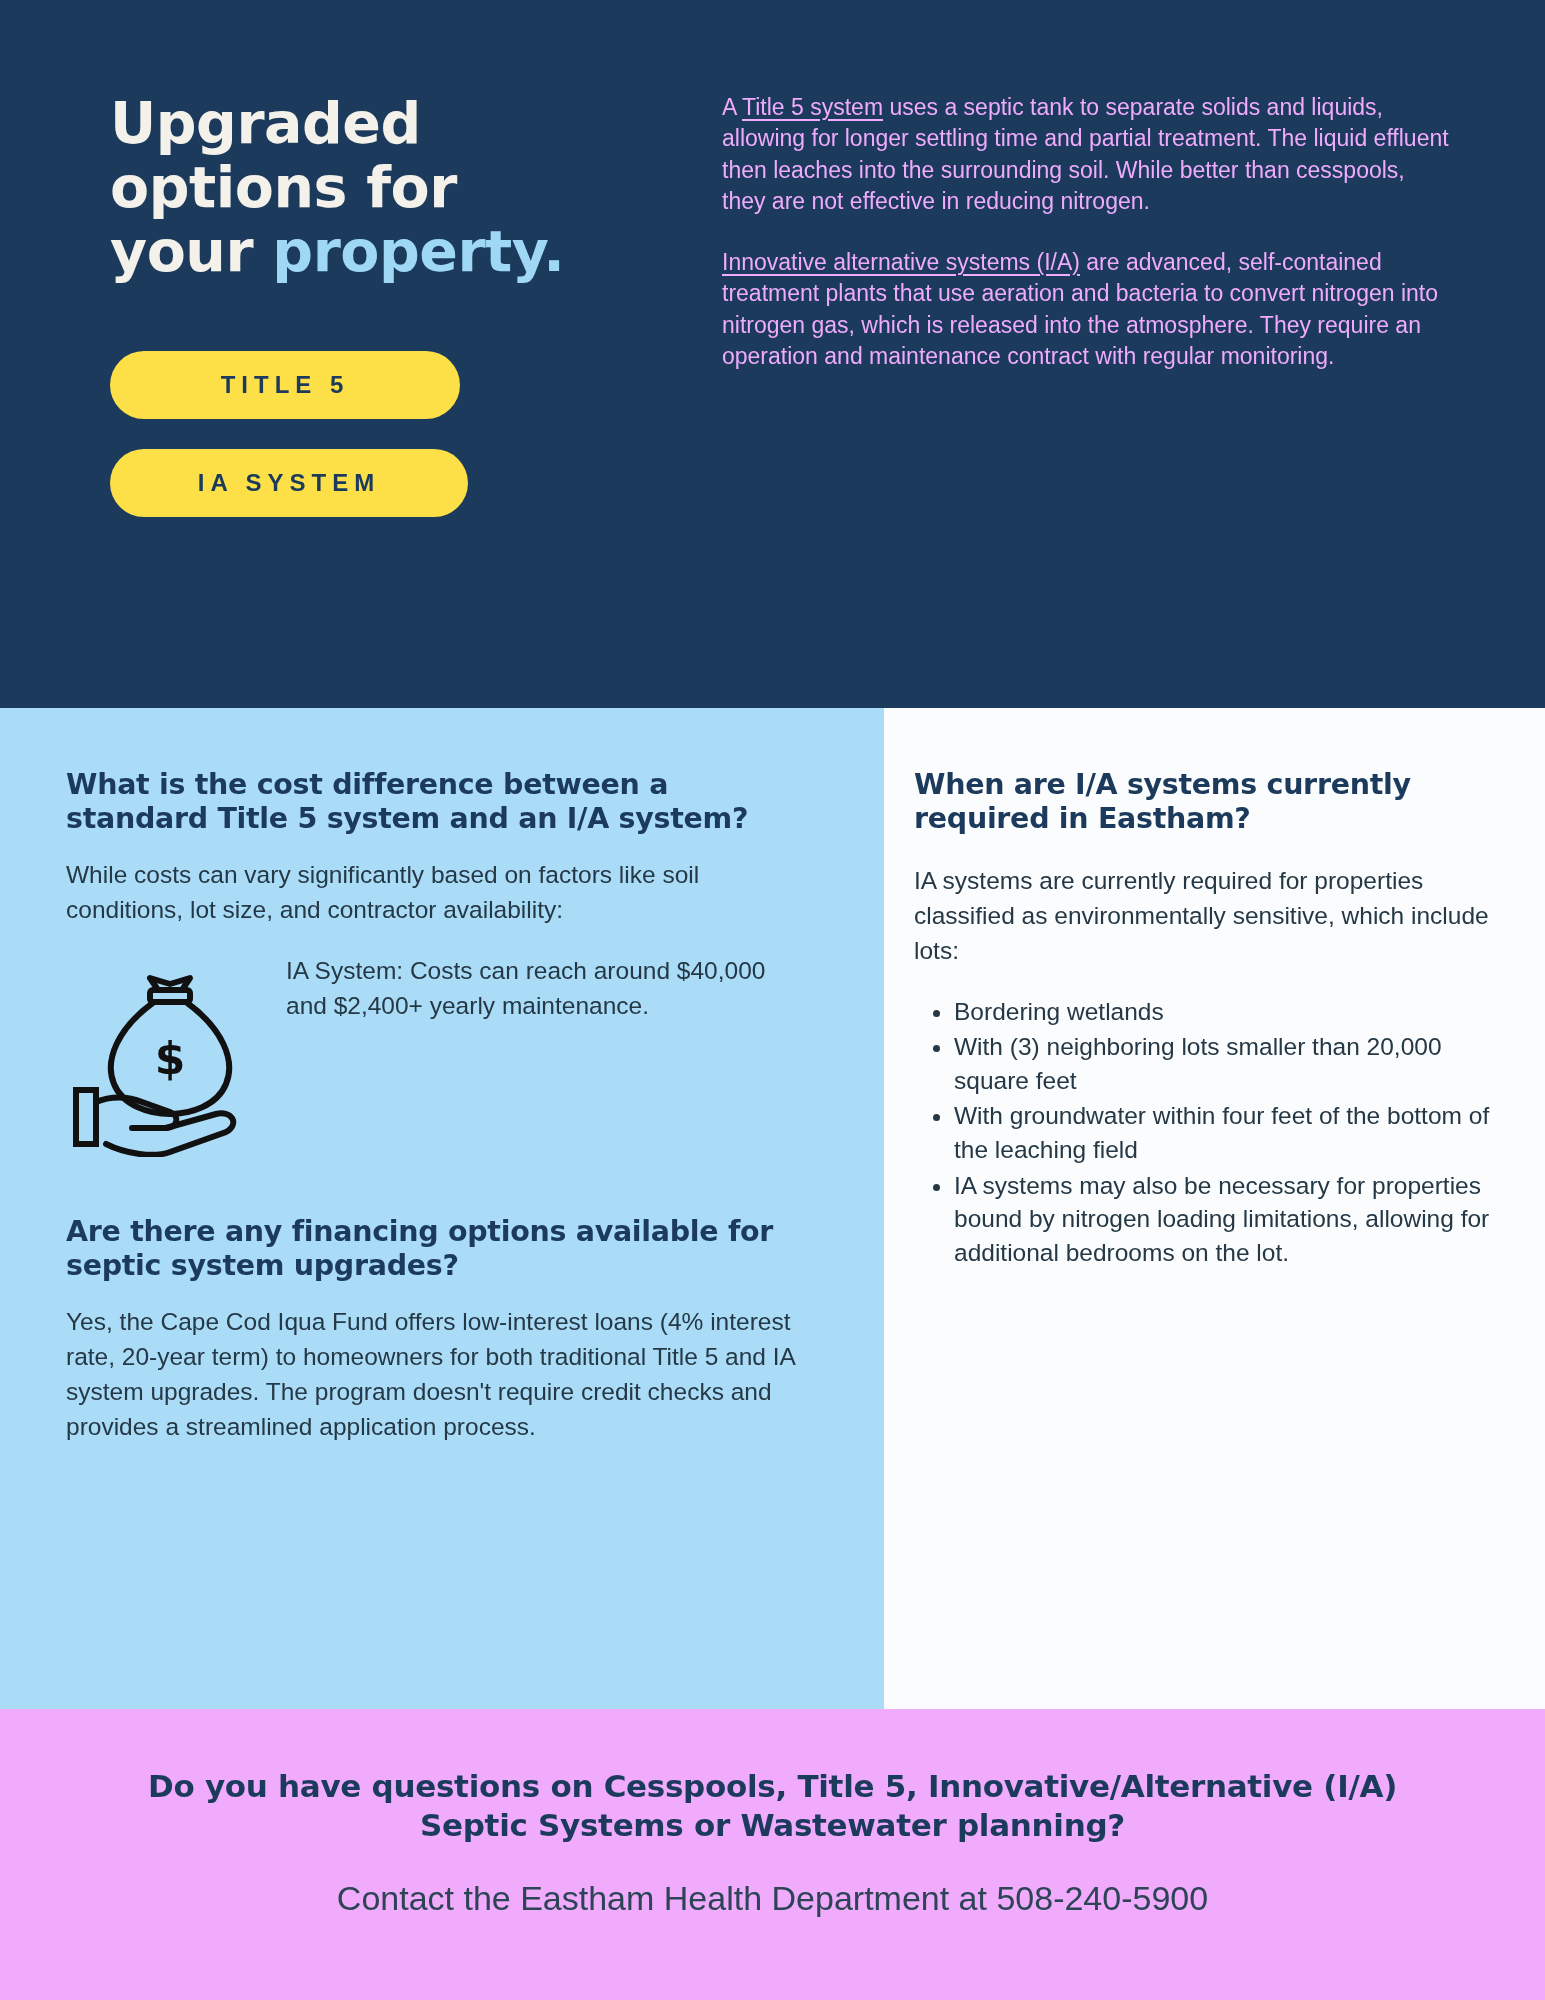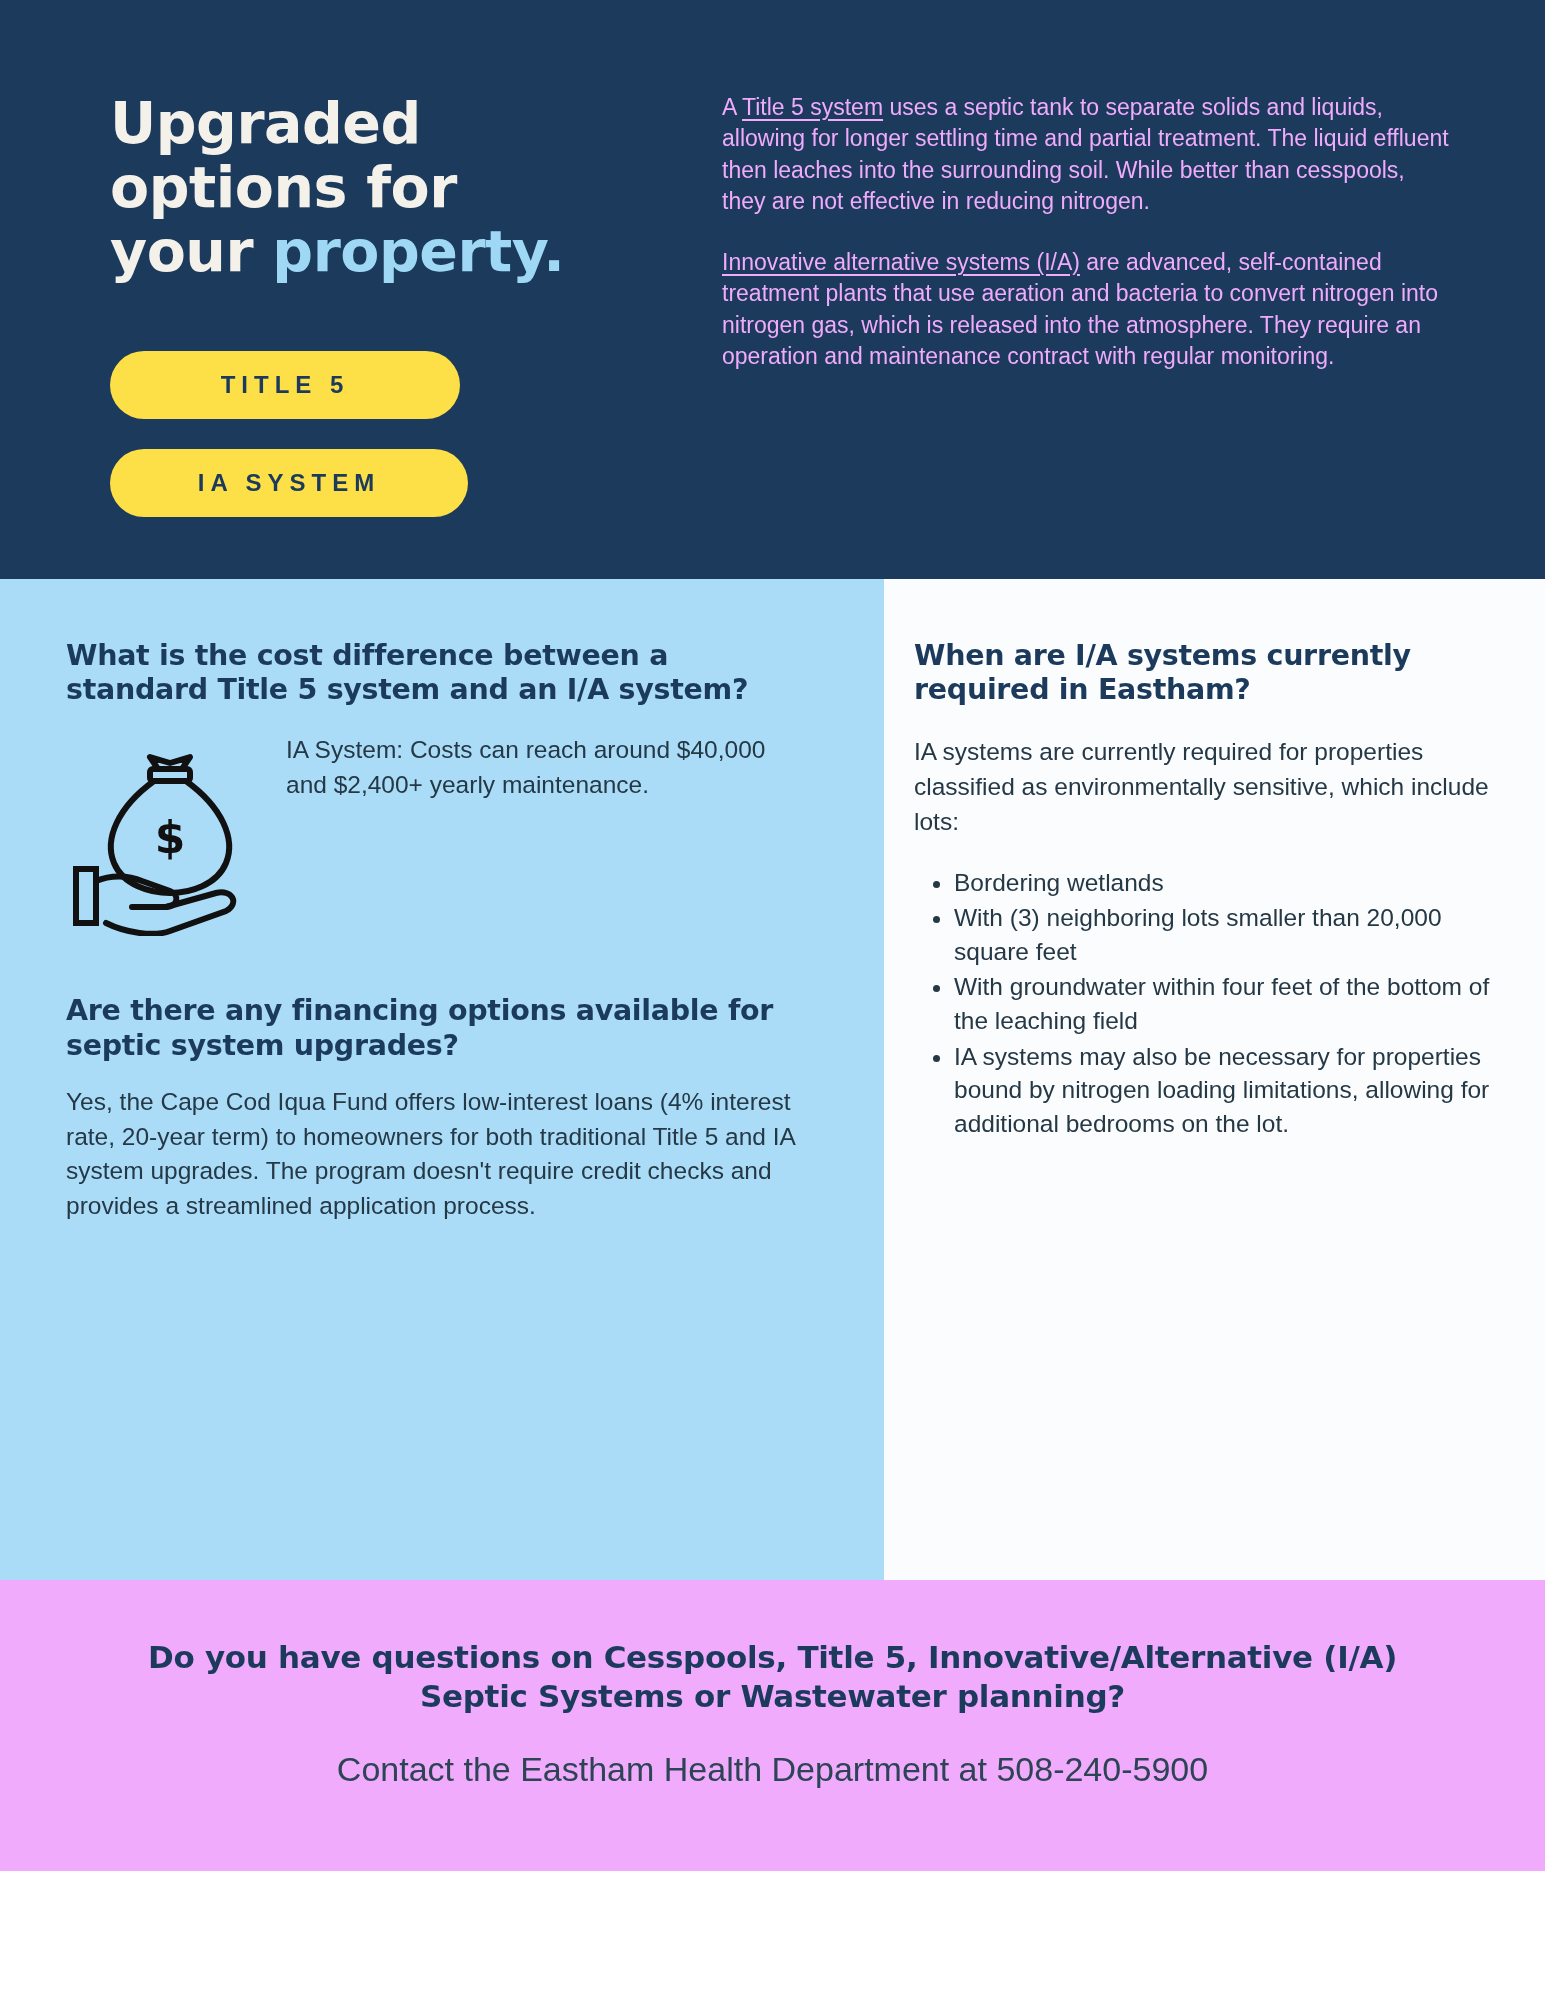--- a/index.html
+++ b/index.html
@@ -16,21 +16,21 @@
     overflow: hidden;
     background: #ffffff;
   }
 
   
   .hero {
     background: #1b3a5c;
     padding: 92px 96px 66px 110px;
     display: flex;
     align-items: flex-start;
-    height: 579px;
+    height: 708px;
   }
   .hero-left { width: 560px; flex: none; }
   .hero-title {
     font-family: "DejaVu Sans", sans-serif;
     font-weight: bold;
     font-size: 57px;
     line-height: 1.12;
     color: #f4f1ea;
     letter-spacing: -0.5px;
   }
@@ -156,20 +156,21 @@
     <div class="hero-right">
       <p><span>A </span><span class="u">Title 5 system</span><span> uses a septic tank to separate solids and liquids, allowing for longer settling time and partial treatment. The liquid effluent then leaches into the surrounding soil. While better than cesspools, they are not effective in reducing nitrogen.</span></p>
       <p><span class="u">Innovative alternative systems (I/A)</span><span> are advanced, self-contained treatment plants that use aeration and bacteria to convert nitrogen into nitrogen gas, which is released into the atmosphere. They require an operation and maintenance contract with regular monitoring.</span></p>
     </div>
   </section>
 
   <section class="middle">
 
     <div class="col-left">
       <h2 class="q">What is the cost difference between a standard Title 5 system and an I/A system?</h2>
+      <p class="body-txt sec-gap">While costs can vary significantly based on factors like soil conditions, lot size, and contractor availability:</p>
 
       <div class="cost-row">
         <div class="money-icon">
           <svg width="200" height="185" viewBox="0 0 200 185" fill="none" stroke="#111111" stroke-width="6">
             <path d="M92 18 L84 6 L104 12 L124 6 L116 18" stroke-linejoin="round" fill="none"></path>
             <rect x="84" y="18" width="40" height="12" rx="3" fill="none"></rect>
             <path d="M88 30 C52 56 38 88 48 112 C57 134 84 142 104 142 C124 142 151 134 160 112 C170 88 156 56 120 30 Z" fill="none"></path>
             <text x="104" y="102" font-family="DejaVu Sans, sans-serif" font-size="44" font-weight="bold" fill="#111111" stroke="none" text-anchor="middle">$</text>
             <path d="M10 118 L10 172 L30 172 L30 118 Z" fill="none"></path>
             <path d="M30 130 C44 124 62 124 76 130 L104 140 C114 144 112 156 100 156 L66 156" fill="none" stroke-linecap="round"></path>

